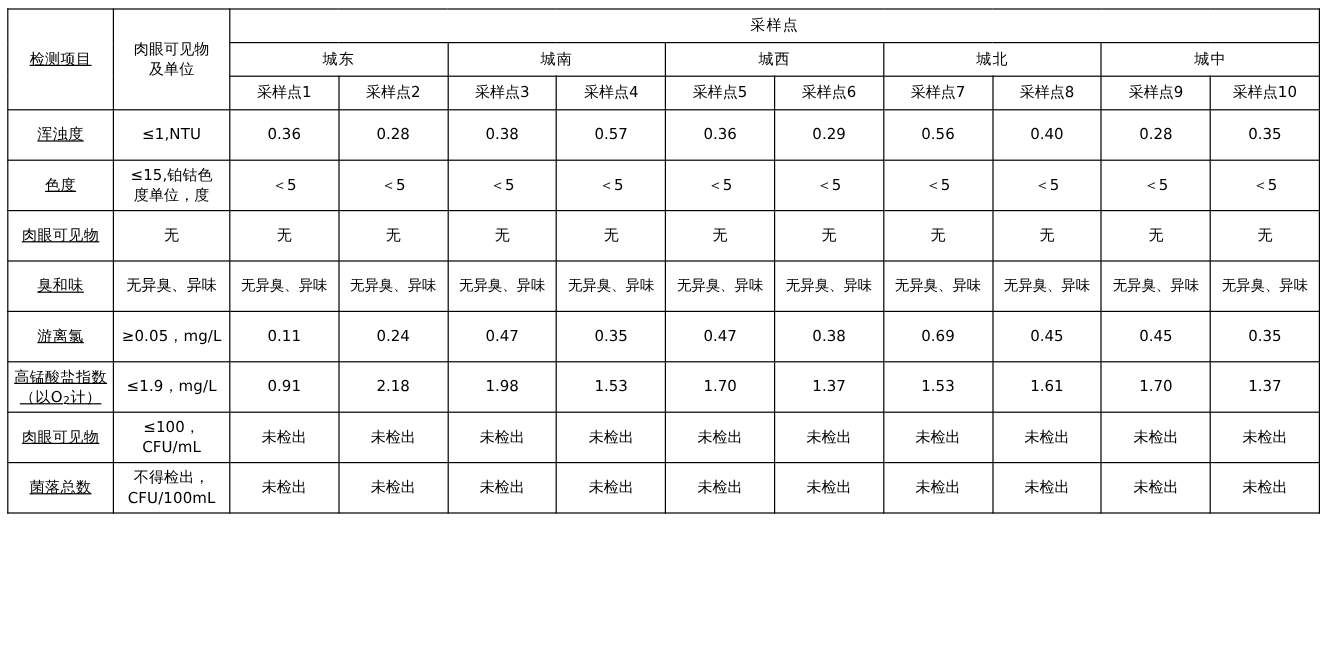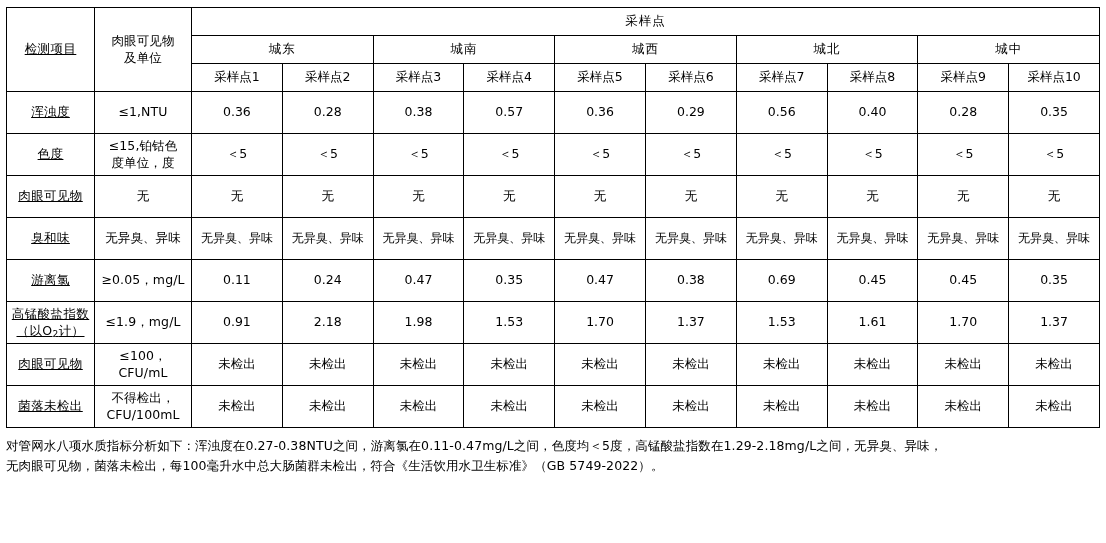--- a/index.html
+++ b/index.html
@@ -232,33 +232,29 @@
         <td class="value">未检出</td>
         <td class="value">未检出</td>
         <td class="value">未检出</td>
         <td class="value">未检出</td>
         <td class="value">未检出</td>
         <td class="value">未检出</td>
         <td class="value">未检出</td>
       </tr>
 
       <tr class="row-h">
-        <td class="item-name">菌落未检出</td>
+        <td class="item-name">菌落总数</td>
         <td class="std-cell">不得检出，<br>CFU/100mL</td>
         <td class="value">未检出</td>
         <td class="value">未检出</td>
         <td class="value">未检出</td>
         <td class="value">未检出</td>
         <td class="value">未检出</td>
         <td class="value">未检出</td>
         <td class="value">未检出</td>
         <td class="value">未检出</td>
         <td class="value">未检出</td>
         <td class="value">未检出</td>
       </tr>
     </tbody>
   </table>
 
-  <div class="footnote">
-    <div>对管网水八项水质指标分析如下：浑浊度在0.27-0.38NTU之间，游离氯在0.11-0.47mg/L之间，色度均＜5度，高锰酸盐指数在1.29-2.18mg/L之间，无异臭、异味，</div>
-    <div>无肉眼可见物，菌落未检出，每100毫升水中总大肠菌群未检出，符合《生活饮用水卫生标准》（GB 5749-2022）。</div>
-  </div>
 </div>
 
 </body></html>

